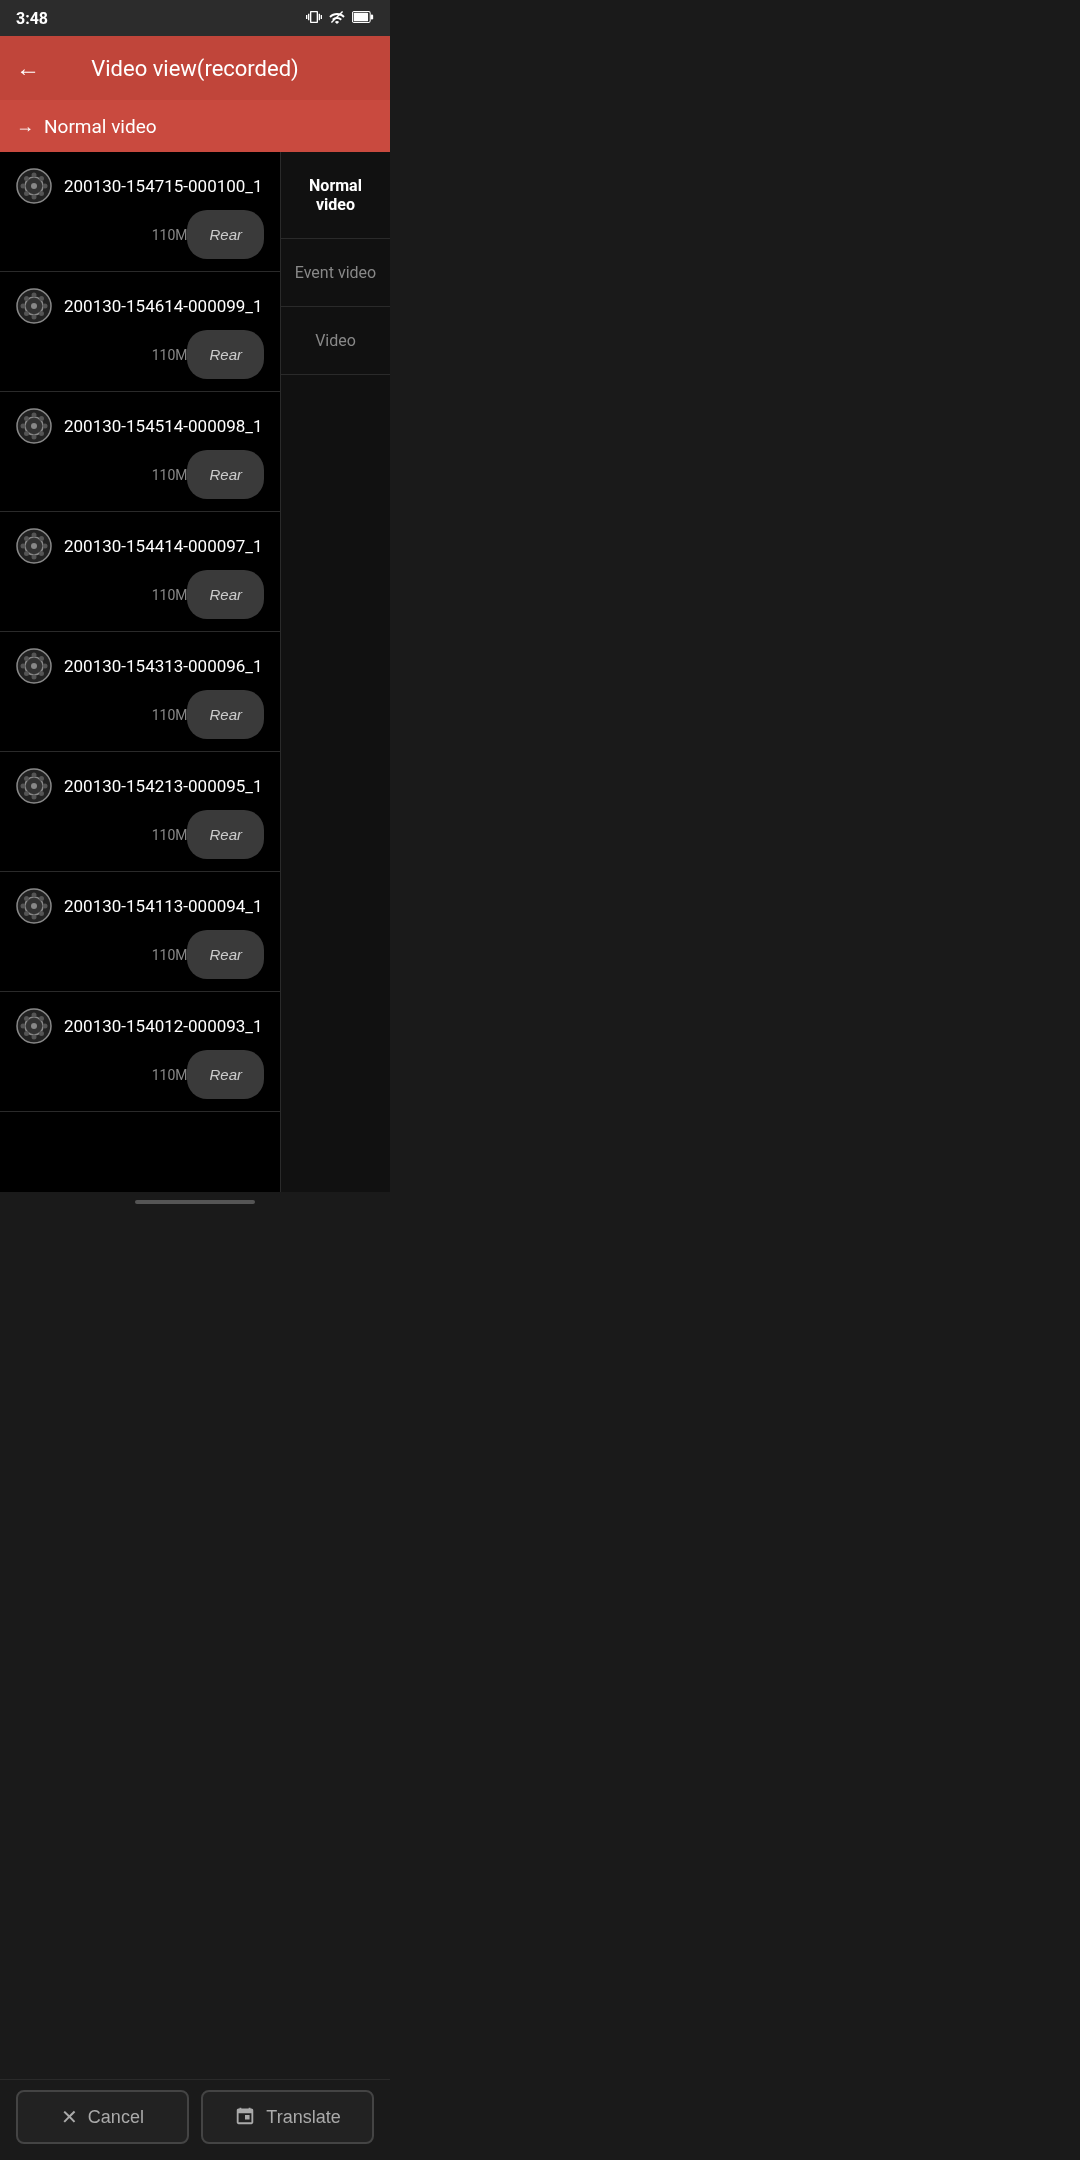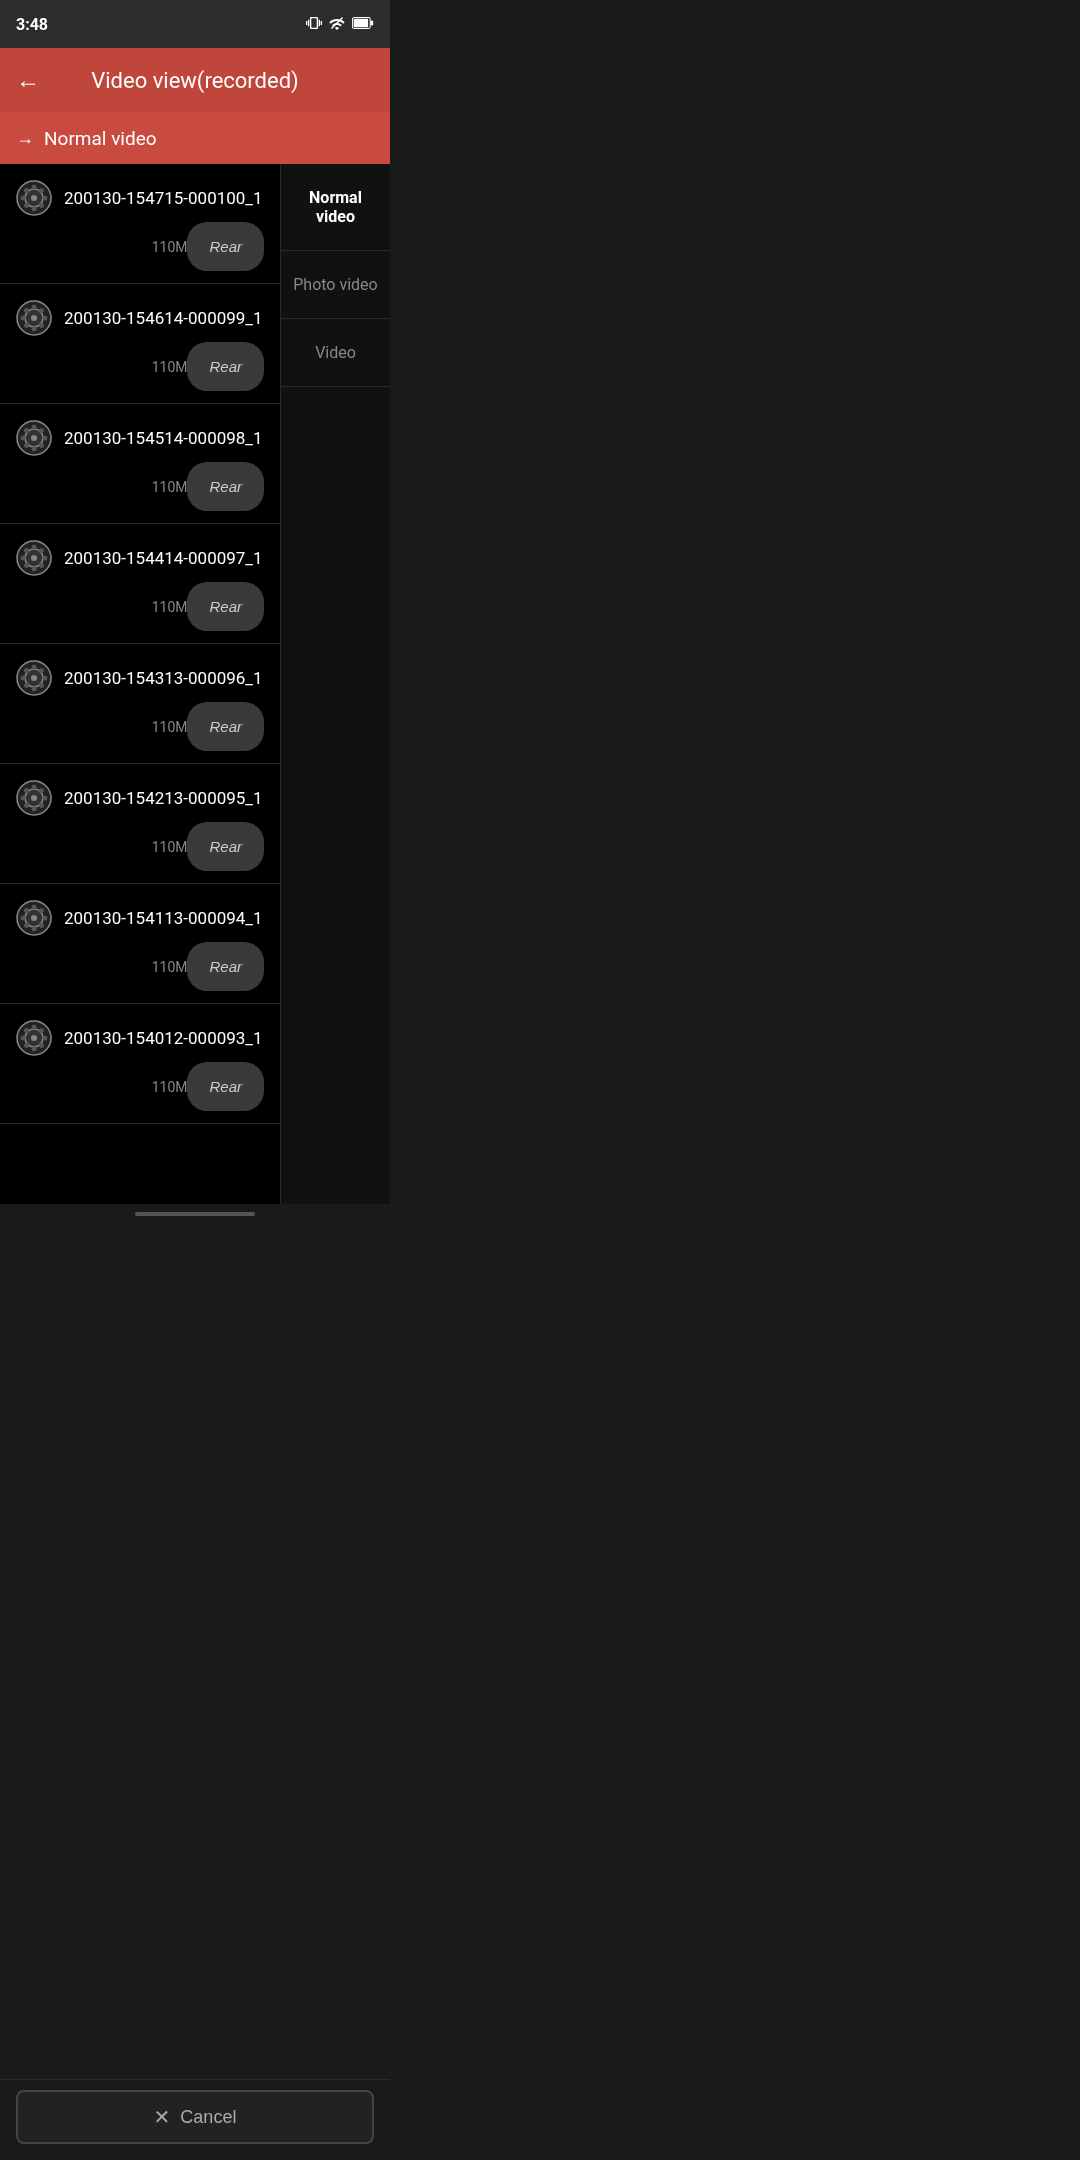--- a/index.html
+++ b/index.html
@@ -14,21 +14,21 @@
       position: relative;
       overflow-x: hidden;
     }
 
     .status-bar {
       background: #2c2c2c;
       display: flex;
       justify-content: space-between;
       align-items: center;
       padding: 6px 16px;
-      height: 48px;
+      height: 36px;
     }
 
     .status-time {
       font-size: 16px;
       font-weight: bold;
       color: #fff;
     }
 
     .status-icons {
       display: flex;
@@ -429,28 +429,36 @@
     <div class="video-item-bottom">
       <span class="video-size">110M</span>
       <button class="rear-badge">Rear</button>
     </div>
   </div>
     </div>
 
   <div class="side-nav" id="side-nav-container">
 
   <div class="side-nav-item active">Normal video</div>
-      <div class="side-nav-item">Photo video</div>
+      <div class="side-nav-item">Event video</div>
       <div class="side-nav-item">Video</div>
     </div>
 
 </div>
 
 <div class="bottom-bar">
   <button class="bottom-btn">
     <span class="bottom-btn-icon">✕</span>
     <span>Cancel</span>
   </button>
+  <button class="bottom-btn">
+    <span class="bottom-btn-icon">
+      <svg width="22" height="22" viewBox="0 0 24 24" fill="#aaa">
+        <path d="M17 12h-5v5h5v-5zm-1-8v1H8V4H6v1H5c-1.11 0-1.99.89-1.99 2L3 20c0 1.11.89 2 2 2h14c1.11 0 2-.89 2-2V7c0-1.11-.89-2-2-2h-1V4h-2zm3 16H5V10h14v10z"></path>
+      </svg>
+    </span>
+    <span>Translate</span>
+  </button>
 </div>
 
 <div class="home-indicator">
   <div class="home-bar"></div>
 </div>
 
 </body></html>

